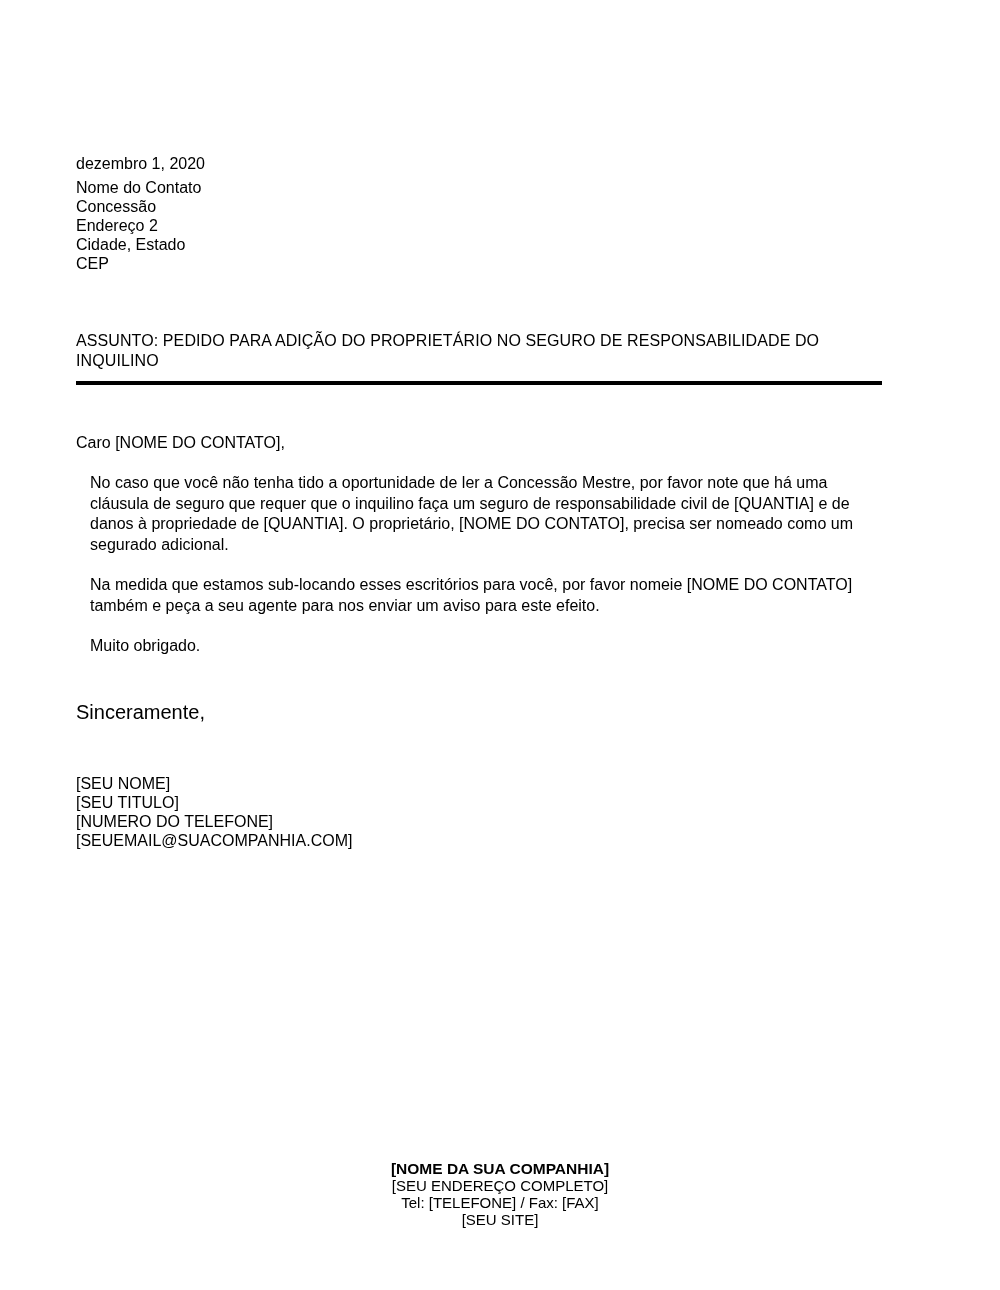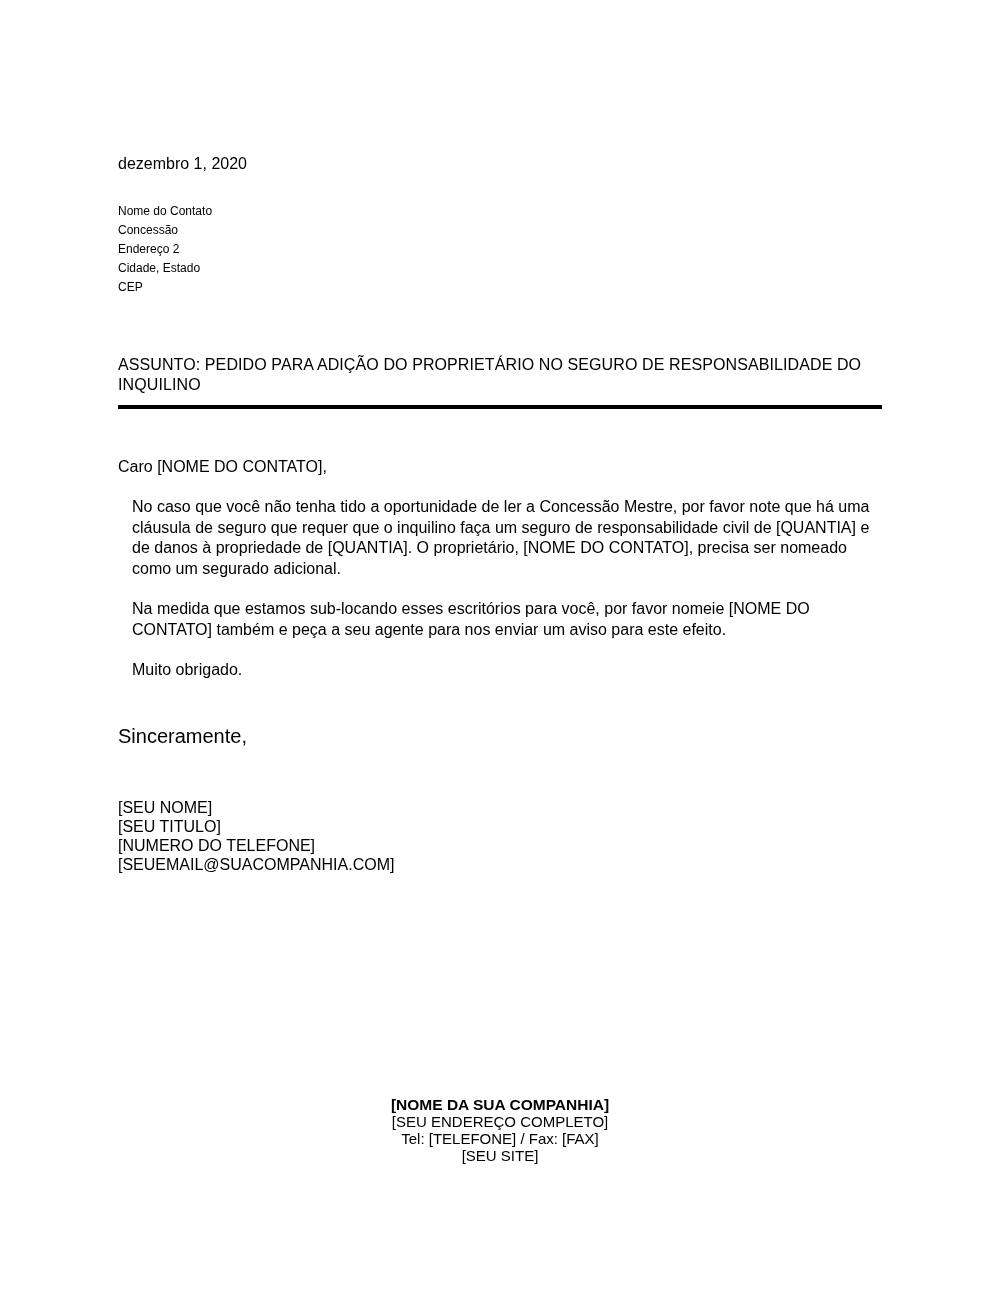--- a/index.html
+++ b/index.html
@@ -6,30 +6,30 @@
   html, body {
     background: #ffffff;
     font-family: "Liberation Sans", "DejaVu Sans", sans-serif;
     color: #000000;
   }
   .page {
     position: relative;
     width: 1000px;
     height: 1290px;
     background: #ffffff;
-    padding: 154px 118px 0 118px;
+    padding: 154px 118px 0 76px;
     overflow: hidden;
   }
   .date-line {
     font-size: 16px;
     line-height: 19px;
   }
   .recipient-block {
-    margin-top: 29px;
-    font-size: 12px;
+    margin-top: 5px;
+    font-size: 16px;
     line-height: 19px;
   }
   .subject-line {
     margin-top: 58px;
     font-size: 16px;
     font-weight: normal;
     line-height: 20px;
     letter-spacing: 0.1px;
   }
   .subject-rule {
@@ -55,21 +55,21 @@
     font-size: 20px;
     line-height: 20px;
   }
   .signature-block {
     margin-top: 52px;
     font-size: 16px;
     line-height: 19px;
   }
   .letter-footer {
     position: absolute;
-    top: 1096px;
+    top: 1160px;
     left: 0;
     width: 100%;
     text-align: center;
     font-size: 15px;
     line-height: 17px;
   }
   .footer-company {
     font-weight: bold;
     font-size: 15.5px;
   }

